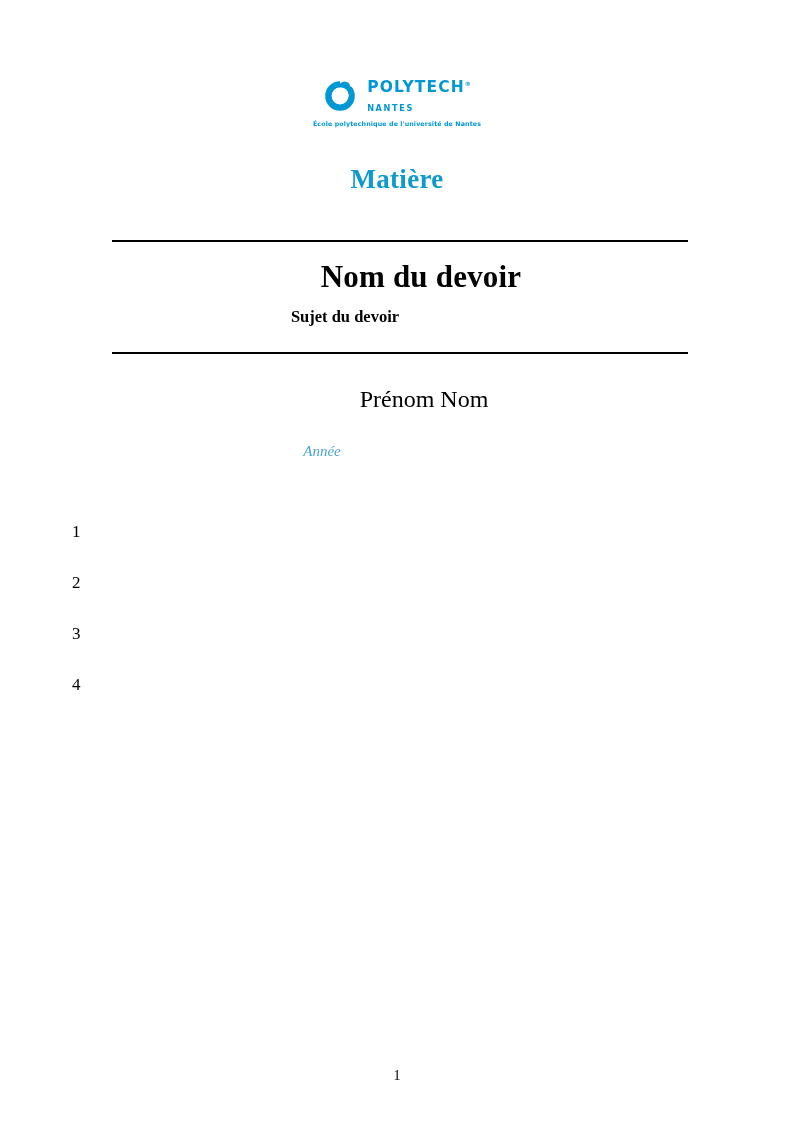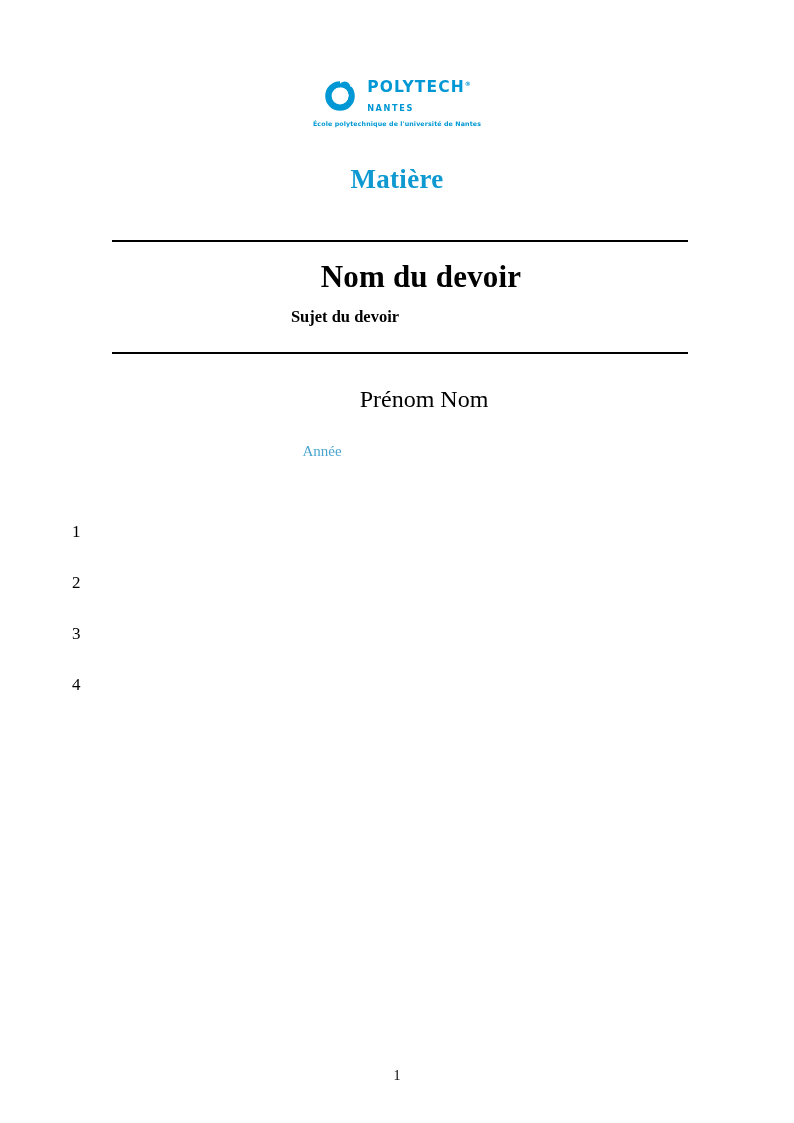--- a/index.html
+++ b/index.html
@@ -141,20 +141,21 @@
   }
   .year {
     position: absolute;
     top: 443px;
     left: 0;
     width: 644px;
     text-align: center;
     font-size: 15px;
     color: #4aa6cf;
     font-family: "Liberation Serif", serif;
+    font-style: italic;
   }
 
   
   .toc {
     position: absolute;
     top: 522px;
     left: 72px;
     width: 650px;
   }
   .toc-entry {

